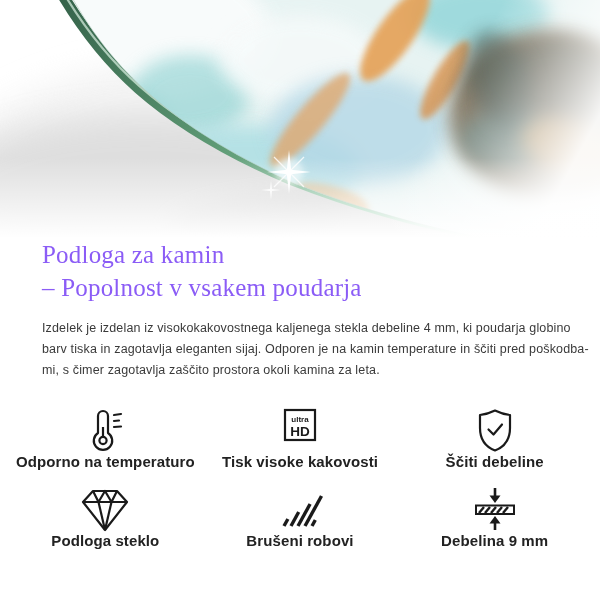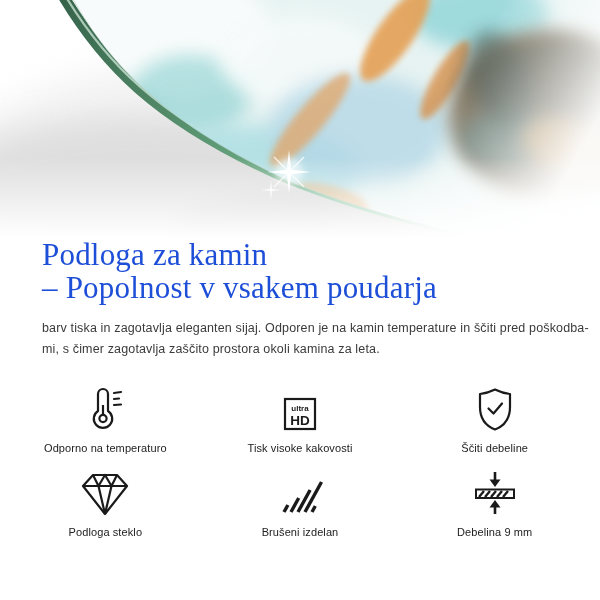--- a/index.html
+++ b/index.html
@@ -2,29 +2,29 @@
 <html><head>
 <meta charset="utf-8">
 <style>
   html,body{margin:0;padding:0;background:#ffffff;}
   .page{position:relative;width:600px;height:600px;background:#ffffff;overflow:hidden;
         font-family:"Liberation Sans",sans-serif;color:#1a1a1a;}
   .hero{position:absolute;top:0;left:0;width:600px;height:240px;}
   .hero svg{display:block;}
   .content{position:absolute;top:238px;left:0;width:600px;padding:0;}
   h1.title{margin:0 0 0 42px;font-family:"Liberation Serif",serif;font-weight:400;
-           font-size:31px;line-height:33px;color:#1d4ed8;letter-spacing:.2px;}
+           font-size:25px;line-height:33px;color:#8b5cf6;letter-spacing:.2px;}
   .desc{margin:14px 0 0 42px;width:530px;font-size:12.5px;line-height:21px;
         color:#3a3a3a;letter-spacing:.15px;}
   .desc div{white-space:nowrap;}
   .features{margin-top:26px;padding:0 8px;display:grid;
             grid-template-columns:repeat(3,1fr);row-gap:16px;}
   .cell{display:flex;flex-direction:column;align-items:center;}
-  .f-icon{height:46px;display:flex;align-items:flex-end;justify-content:center;}
-  .f-label{margin-top:10px;font-size:11px;color:#222;letter-spacing:.1px;}
+  .f-icon{height:46px;display:flex;align-items:flex-start;justify-content:center;}
+  .f-label{font-size:15px;color:#222;letter-spacing:.1px;font-weight:bold;}
   .ic{stroke:#1a1a1a;fill:none;stroke-width:2.2;}
 </style>
 </head>
 <body>
 
 <div class="page">
 
   <div class="hero">
     <svg width="600" height="240" viewBox="0 0 600 240">
       <defs>
@@ -108,20 +108,21 @@
     </svg>
   </div>
 
   <div class="content">
     <h1 class="title">
       <span>Podloga za kamin</span><br>
       <span>– Popolnost v vsakem poudarja</span>
     </h1>
 
     <div class="desc">
+      <div>Izdelek je izdelan iz visokokakovostnega kaljenega stekla debeline 4 mm, ki poudarja globino</div>
       <div>barv tiska in zagotavlja eleganten sijaj. Odporen je na kamin temperature in ščiti pred poškodba-</div>
       <div>mi, s čimer zagotavlja zaščito prostora okoli kamina za leta.</div>
     </div>
 
     <div class="features">
 
       <div class="cell">
         <div class="f-icon">
           <svg width="44" height="47" viewBox="0 0 44 47">
             <path class="ic" d="M 15,26 V 9 a 5,5 0 0 1 10,0 v 17 a 9.2,9.2 0 1 1 -10,0 Z" stroke-linejoin="round"></path>
@@ -176,21 +177,21 @@
           <svg width="50" height="44" viewBox="0 0 50 44">
             <g stroke="#1a1a1a" stroke-width="3.4" fill="none">
               <line x1="9" y1="40" x2="12.9" y2="33"></line>
               <line x1="16" y1="40" x2="23.7" y2="26"></line>
               <line x1="23" y1="40" x2="35.1" y2="18"></line>
               <line x1="30" y1="40" x2="46.5" y2="10"></line>
               <line x1="37" y1="40" x2="40.3" y2="34"></line>
             </g>
           </svg>
         </div>
-        <div class="f-label">Brušeni izdelan</div>
+        <div class="f-label">Brušeni robovi</div>
       </div>
 
       <div class="cell">
         <div class="f-icon">
           <svg width="48" height="46" viewBox="0 0 48 46">
             <line x1="24" y1="2" x2="24" y2="10" stroke="#1a1a1a" stroke-width="2.6"></line>
             <path d="M 18.5,9.5 H 29.5 L 24,17 Z" fill="#1a1a1a"></path>
             <rect x="5" y="19.5" width="38" height="8.5" fill="none" stroke="#1a1a1a" stroke-width="2"></rect>
             <g stroke="#1a1a1a" stroke-width="2.4">
               <line x1="8" y1="27" x2="13" y2="21"></line>

